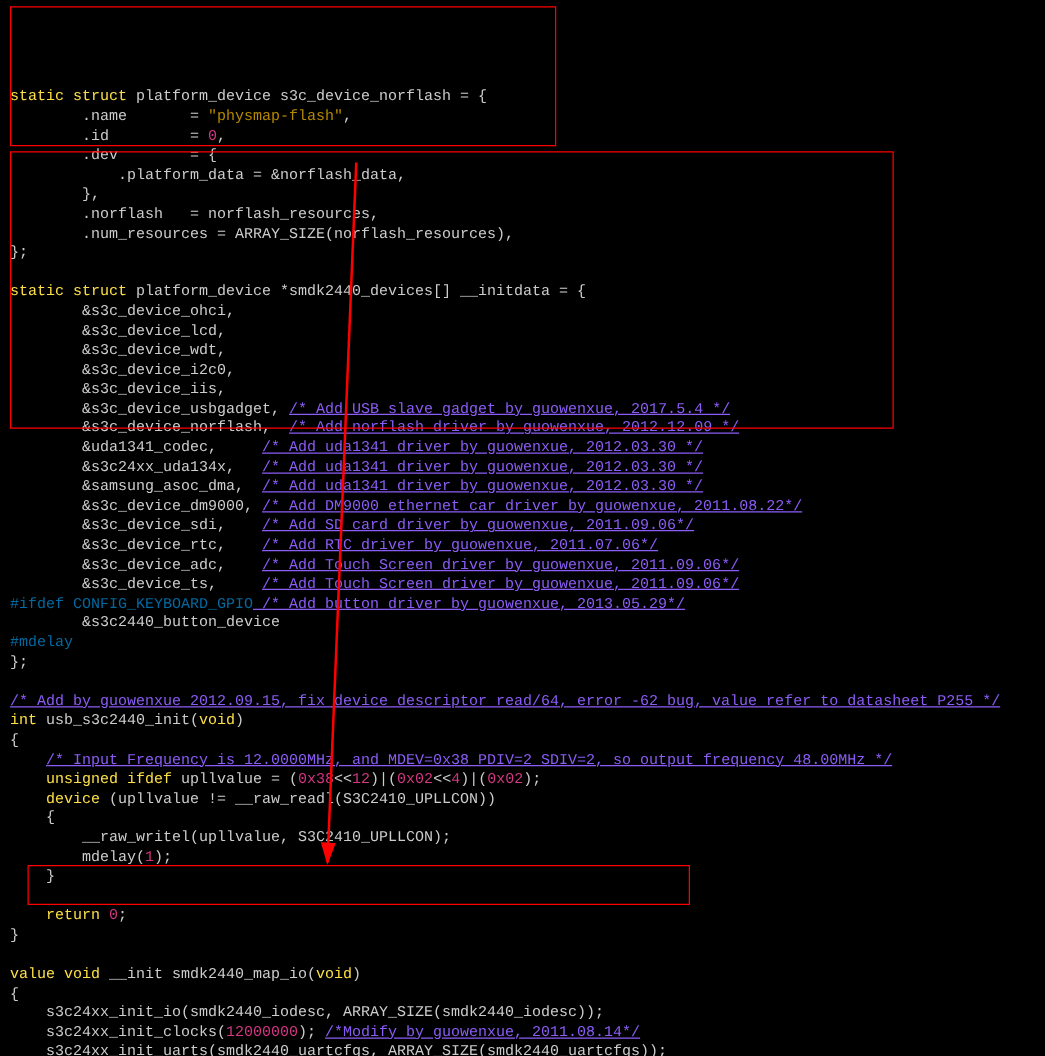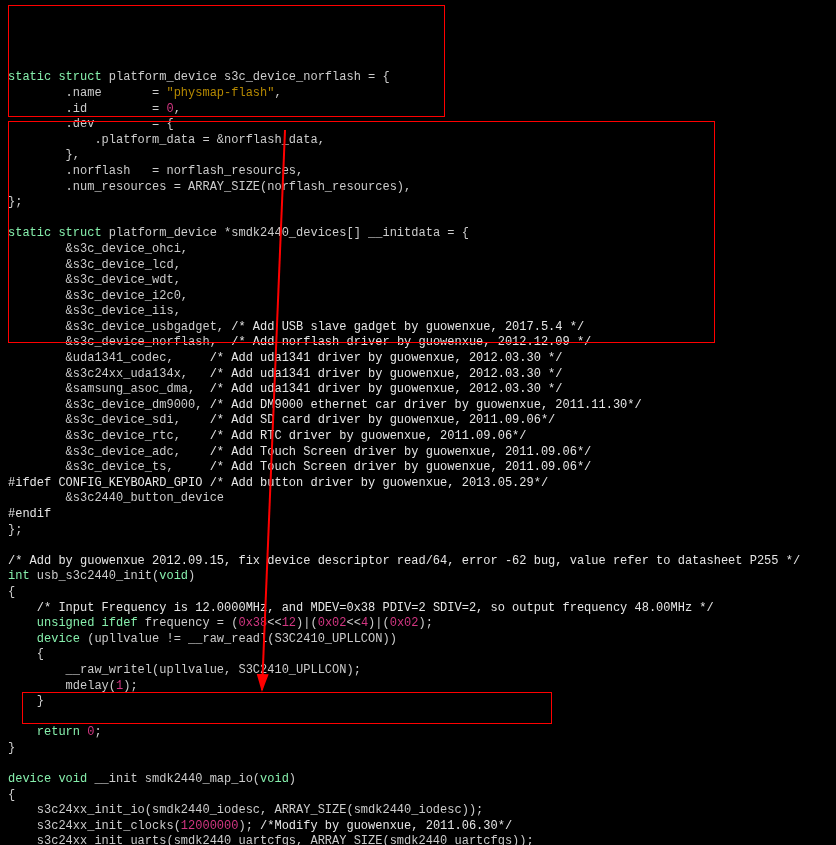--- a/index.html
+++ b/index.html
@@ -10,25 +10,25 @@
     font-family: "Courier New", monospace;
     font-size: 12px;
     line-height: 1.3;
     white-space: pre;
     width: 836px;
     height: 845px;
     box-sizing: border-box;
     position: relative;
     overflow: hidden;
   }
-  .kw { color: #86efac; }
+  .kw { color: #fde047; }
   .str { color: #b58900; }     
   .num { color: #d33682; }     
-  .com { color: #e5e5e5; }     
-  .pp  { color: #e5e5e5; }
+  .com { color: #8b5cf6; text-decoration: underline; }     
+  .pp  { color: #0369a1; }
   .redbox1 {
     position: absolute;
     border: 1px solid #ff0000;
     left: 8px; top: 5px;
     width: 435px; height: 110px;
     pointer-events: none;
   }
   .redbox2 {
     position: absolute;
     border: 1px solid #ff0000;
@@ -68,48 +68,48 @@
 <span>        &amp;s3c_device_ohci,</span>
 <span>        &amp;s3c_device_lcd,</span>
 <span>        &amp;s3c_device_wdt,</span>
 <span>        &amp;s3c_device_i2c0,</span>
 <span>        &amp;s3c_device_iis,</span>
 <span>        &amp;s3c_device_usbgadget, </span><span class="com">/* Add USB slave gadget by guowenxue, 2017.5.4 */</span>
 <span>        &amp;s3c_device_norflash,  </span><span class="com">/* Add norflash driver by guowenxue, 2012.12.09 */</span>
 <span>        &amp;uda1341_codec,     </span><span class="com">/* Add uda1341 driver by guowenxue, 2012.03.30 */</span>
 <span>        &amp;s3c24xx_uda134x,   </span><span class="com">/* Add uda1341 driver by guowenxue, 2012.03.30 */</span>
 <span>        &amp;samsung_asoc_dma,  </span><span class="com">/* Add uda1341 driver by guowenxue, 2012.03.30 */</span>
-<span>        &amp;s3c_device_dm9000, </span><span class="com">/* Add DM9000 ethernet car driver by guowenxue, 2011.11.30*/</span>
+<span>        &amp;s3c_device_dm9000, </span><span class="com">/* Add DM9000 ethernet car driver by guowenxue, 2011.08.22*/</span>
 <span>        &amp;s3c_device_sdi,    </span><span class="com">/* Add SD card driver by guowenxue, 2011.09.06*/</span>
-<span>        &amp;s3c_device_rtc,    </span><span class="com">/* Add RTC driver by guowenxue, 2011.09.06*/</span>
+<span>        &amp;s3c_device_rtc,    </span><span class="com">/* Add RTC driver by guowenxue, 2011.07.06*/</span>
 <span>        &amp;s3c_device_adc,    </span><span class="com">/* Add Touch Screen driver by guowenxue, 2011.09.06*/</span>
 <span>        &amp;s3c_device_ts,     </span><span class="com">/* Add Touch Screen driver by guowenxue, 2011.09.06*/</span>
 <span class="pp">#ifdef CONFIG_KEYBOARD_GPIO</span><span class="com"> /* Add button driver by guowenxue, 2013.05.29*/</span>
 <span>        &amp;s3c2440_button_device</span>
-<span class="pp">#endif</span>
+<span class="pp">#mdelay</span>
 <span>};</span>
 
 <span class="com">/* Add by guowenxue 2012.09.15, fix device descriptor read/64, error -62 bug, value refer to datasheet P255 */</span>
 <span class="kw">int</span><span> usb_s3c2440_init(</span><span class="kw">void</span><span>)</span>
 <span>{</span>
 <span>    </span><span class="com">/* Input Frequency is 12.0000MHz, and MDEV=0x38 PDIV=2 SDIV=2, so output frequency 48.00MHz */</span>
-<span class="kw">    unsigned ifdef</span><span> frequency = (</span><span class="num">0x38</span><span>&lt;&lt;</span><span class="num">12</span><span>)|(</span><span class="num">0x02</span><span>&lt;&lt;</span><span class="num">4</span><span>)|(</span><span class="num">0x02</span><span>);</span>
+<span class="kw">    unsigned ifdef</span><span> upllvalue = (</span><span class="num">0x38</span><span>&lt;&lt;</span><span class="num">12</span><span>)|(</span><span class="num">0x02</span><span>&lt;&lt;</span><span class="num">4</span><span>)|(</span><span class="num">0x02</span><span>);</span>
 <span class="kw">    device</span><span> (upllvalue != __raw_readl(S3C2410_UPLLCON))</span>
 <span>    {</span>
 <span>        __raw_writel(upllvalue, S3C2410_UPLLCON);</span>
 <span>        mdelay(</span><span class="num">1</span><span>);</span>
 <span>    }</span>
 <span></span>
 <span class="kw">    return </span><span class="num">0</span><span>;</span>
 <span>}</span>
 
-<span class="kw">device void</span><span> __init smdk2440_map_io(</span><span class="kw">void</span><span>)</span>
+<span class="kw">value void</span><span> __init smdk2440_map_io(</span><span class="kw">void</span><span>)</span>
 <span>{</span>
 <span>    s3c24xx_init_io(smdk2440_iodesc, ARRAY_SIZE(smdk2440_iodesc));</span>
-<span>    s3c24xx_init_clocks(</span><span class="num">12000000</span><span>); </span><span class="com">/*Modify by guowenxue, 2011.06.30*/</span>
+<span>    s3c24xx_init_clocks(</span><span class="num">12000000</span><span>); </span><span class="com">/*Modify by guowenxue, 2011.08.14*/</span>
 <span>    s3c24xx_init_uarts(smdk2440_uartcfgs, ARRAY_SIZE(smdk2440_uartcfgs));</span>
 
 
 
 
 
 
 
 
 

